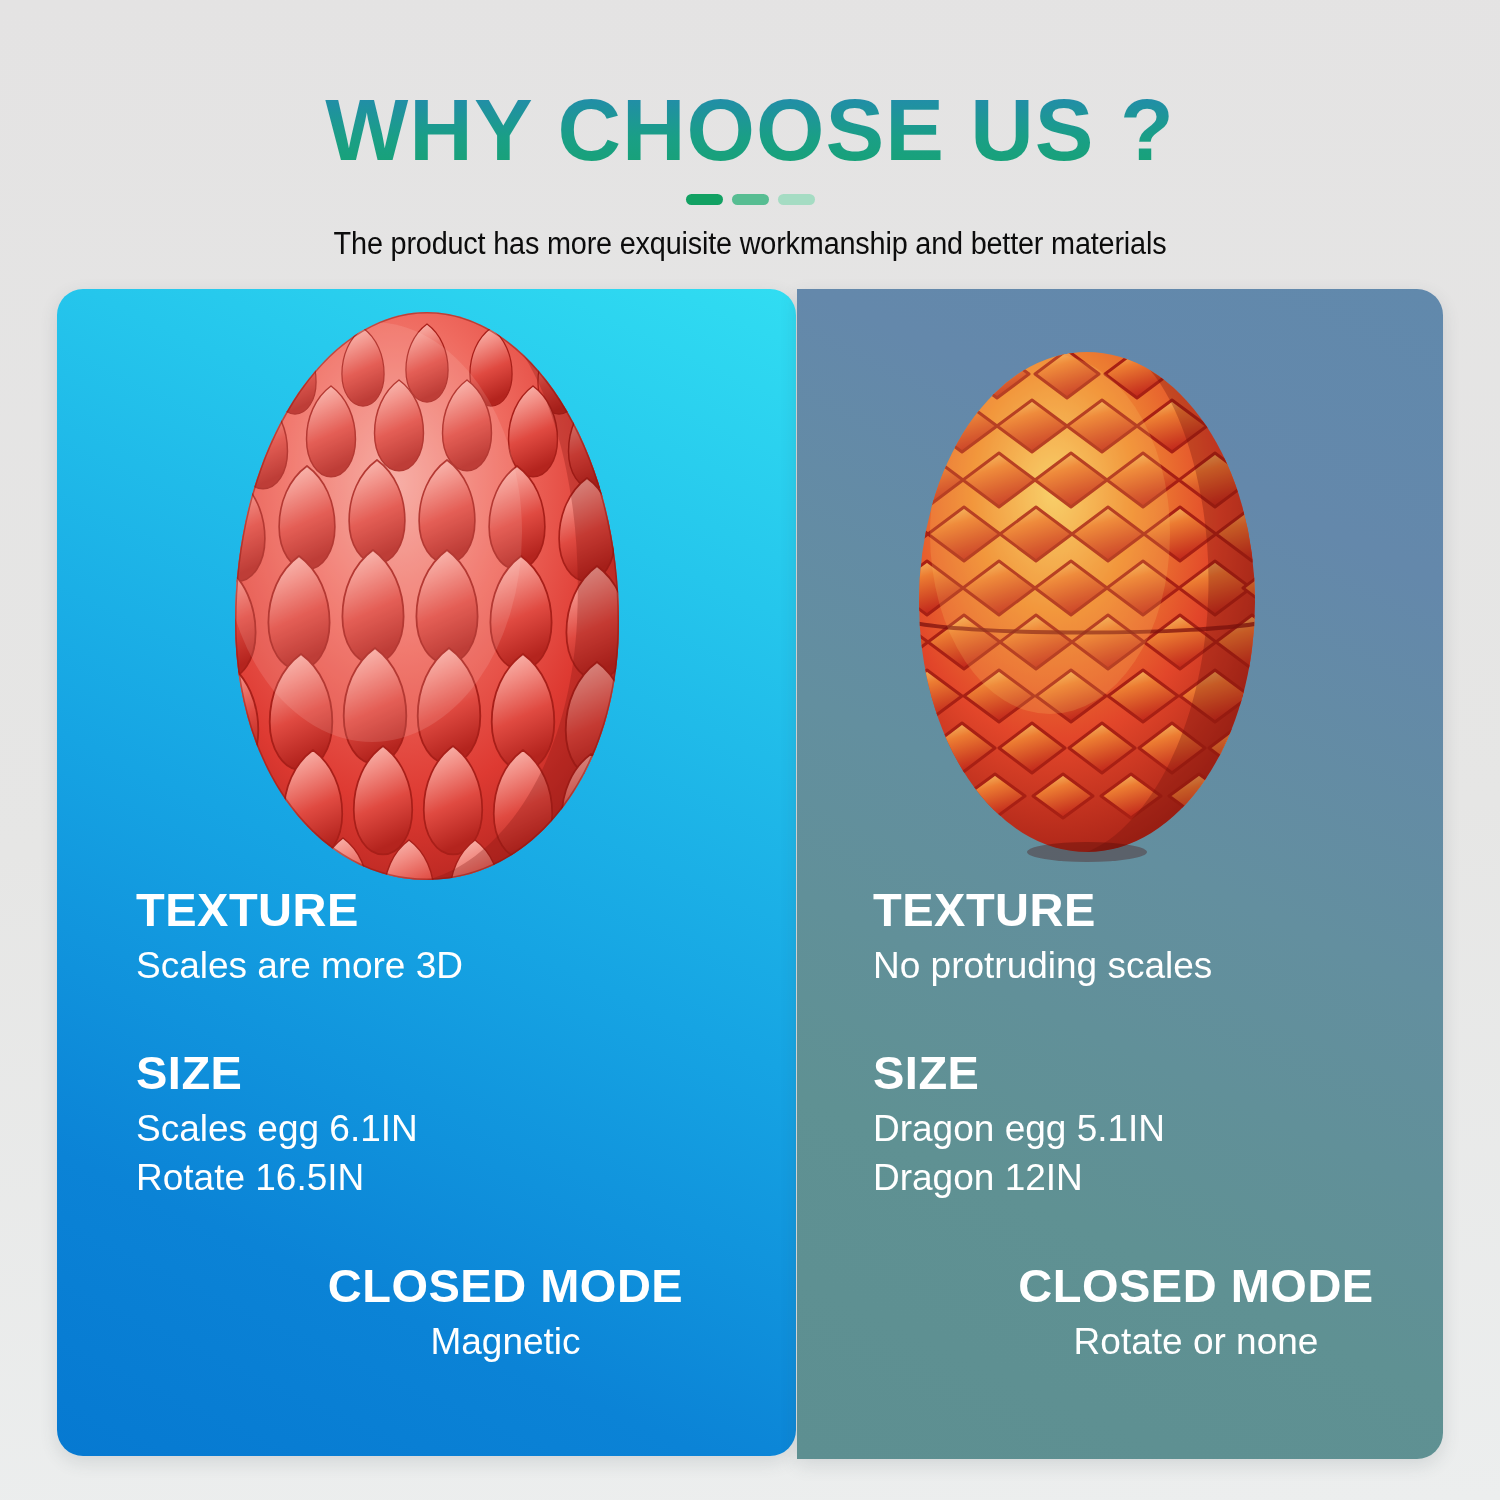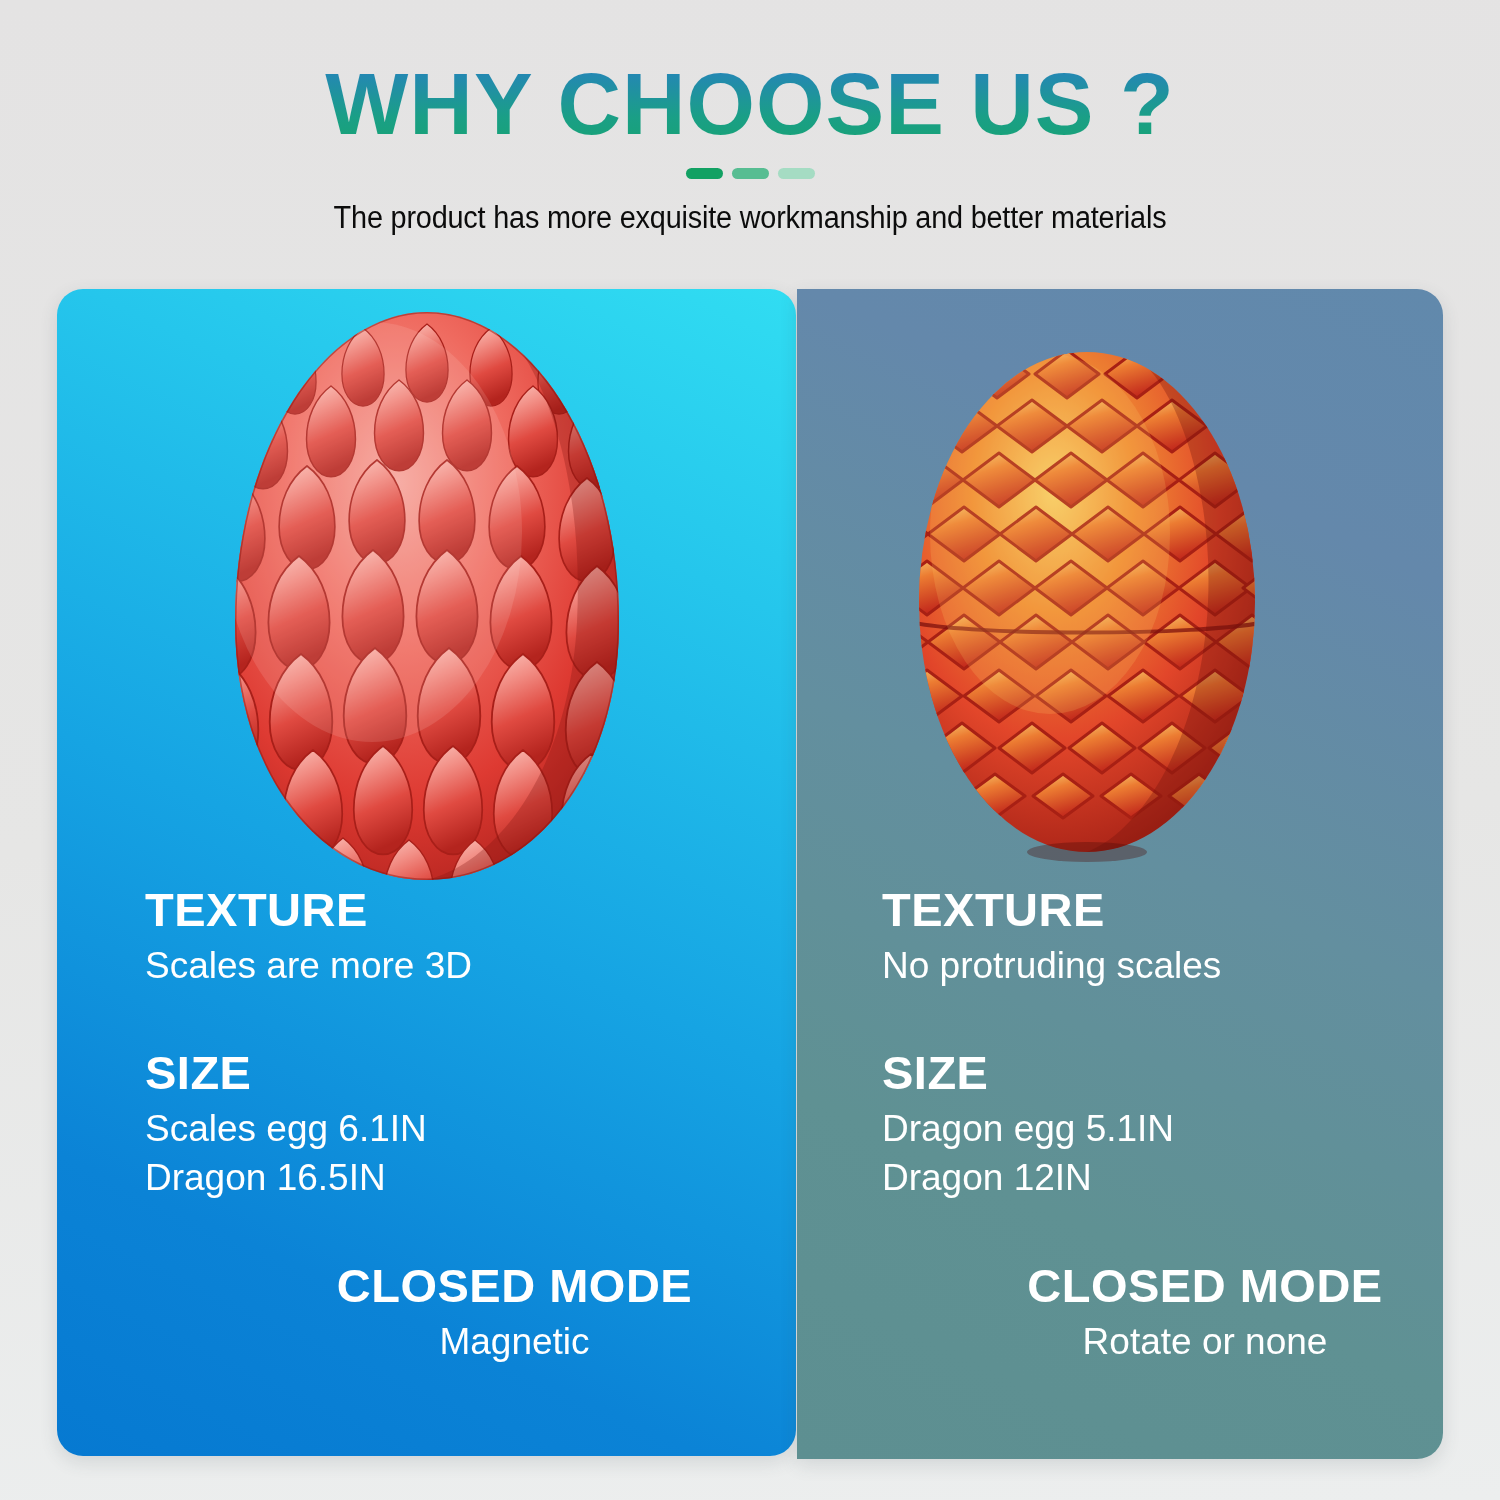--- a/index.html
+++ b/index.html
@@ -22,21 +22,21 @@
 
   
   .header {
     position: absolute;
     top: 0; left: 0;
     width: 1500px;
     text-align: center;
   }
   .title {
     margin: 0;
-    padding-top: 58px;
+    padding-top: 84px;
     font-size: 88px;
     font-weight: 700;
     letter-spacing: 1px;
     line-height: 1.05;
     font-family: "Liberation Sans", sans-serif;
     background: linear-gradient(180deg, #2f5ba8 0%, #2b64a9 18%, #2487b4 48%, #1a9f86 78%, #17a372 100%);
     -webkit-background-clip: text;
     background-clip: text;
     color: transparent;
     -webkit-text-fill-color: transparent;
@@ -103,21 +103,21 @@
     pointer-events: none;
   }
   .egg-left-pos  { left: 120px; top: 13px; width: 500px; height: 590px; }
   .egg-right-pos { left: 93px; top: 45px; width: 395px; height: 530px; }
 
   .egg-svg { display: block; width: 100%; height: 100%; }
 
   
   .specs {
     position: absolute;
-    left: 9px;
+    left: 0;
     top: 595px;
     width: 100%;
     color: #ffffff;
   }
   .specs.left  { padding-left: 79px; }
   .specs.right { padding-left: 76px; }
 
   .spec-block { margin-bottom: 57px; }
   .spec-block:last-child { margin-bottom: 0; text-align: center; }
 
@@ -339,21 +339,21 @@
       </div>
 
       <div class="specs left">
         <div class="spec-block">
           <div class="spec-title">TEXTURE</div>
           <div class="spec-line">Scales are more 3D</div>
         </div>
         <div class="spec-block">
           <div class="spec-title">SIZE</div>
           <div class="spec-line">Scales egg 6.1IN</div>
-          <div class="spec-line">Dragon 16.5IN</div>
+          <div class="spec-line">Rotate 16.5IN</div>
         </div>
         <div class="spec-block">
           <div class="spec-title">CLOSED MODE</div>
           <div class="spec-line">Magnetic</div>
         </div>
       </div>
     </div>
 
     <div class="card card-right">
 

